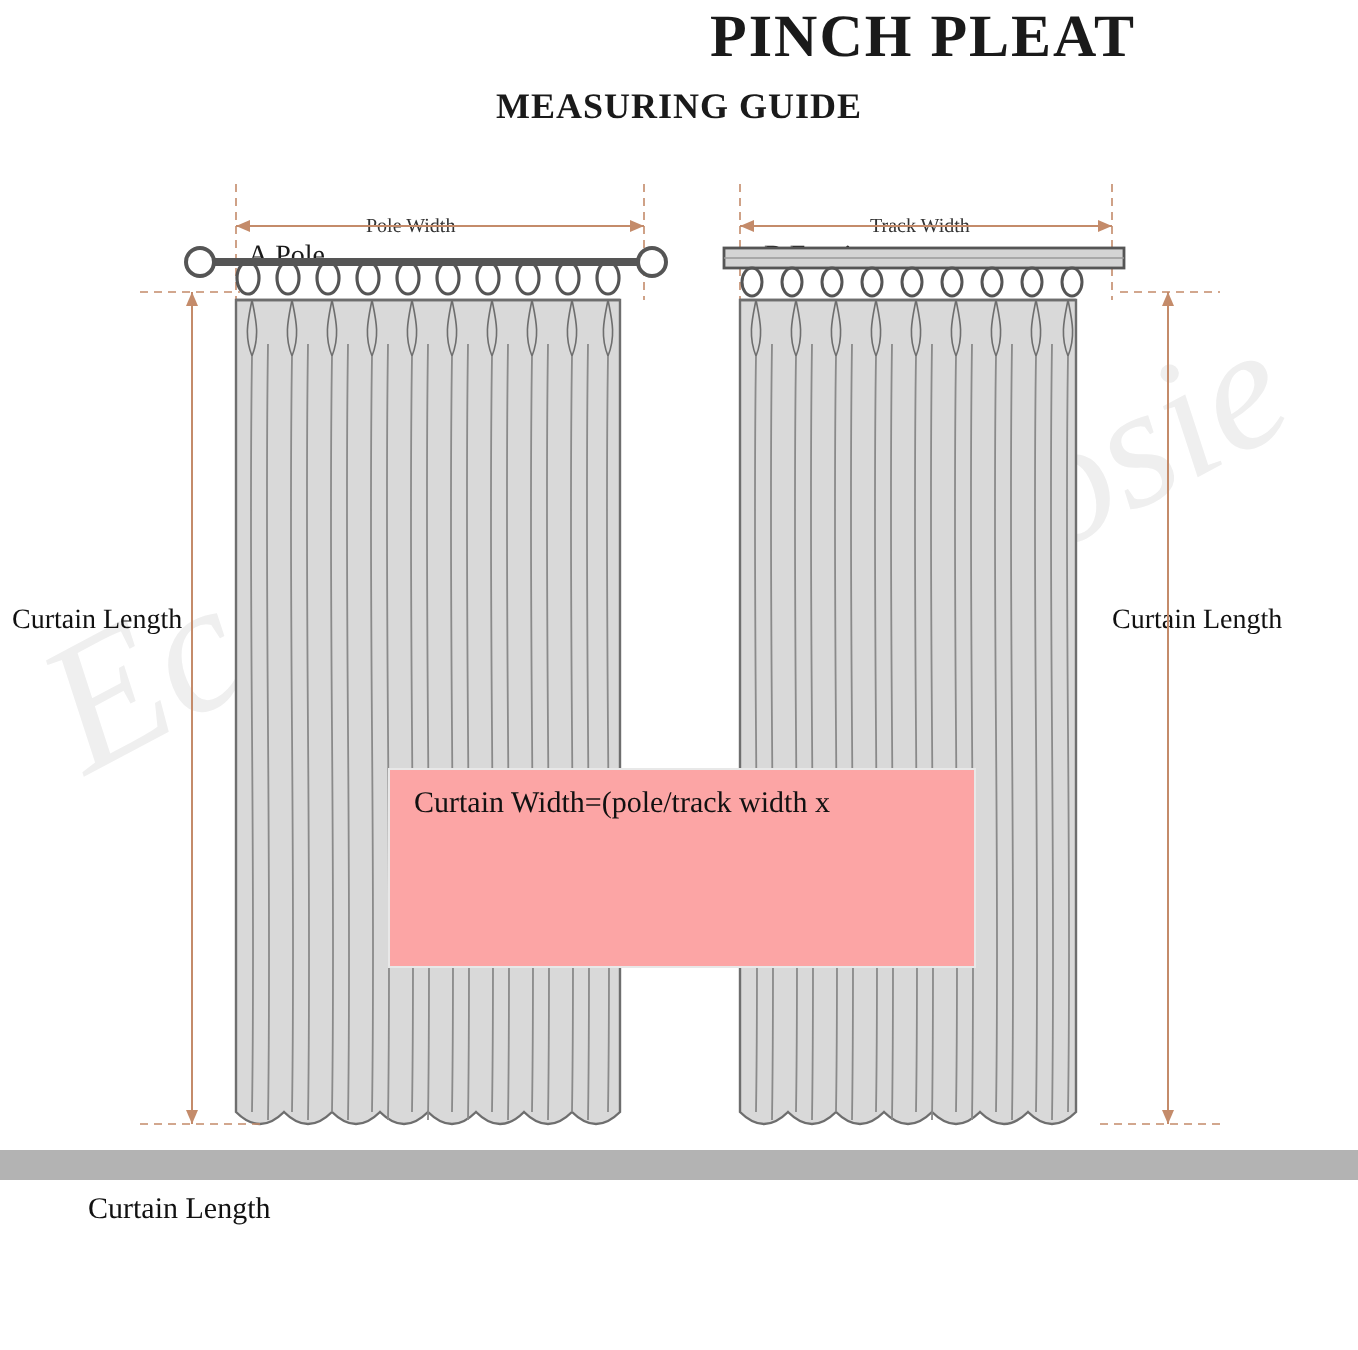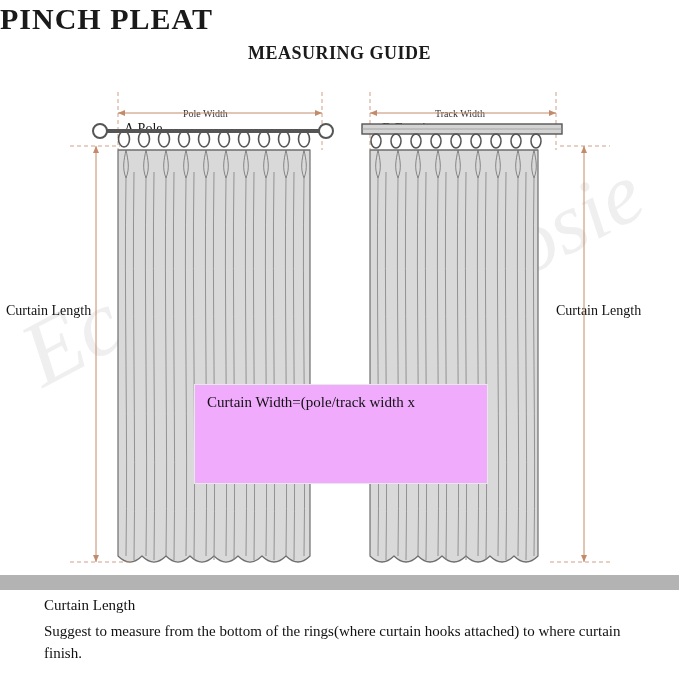--- a/index.html
+++ b/index.html
@@ -19,21 +19,21 @@
     position: absolute;
     left: 0; top: 0;
     width: 679px;
     height: 675px;
   }
   
   .title-main {
     position: absolute;
     left: 0; top: 2px;
     width: 568px;
-    text-align: left;
+    text-align: right;
     font-size: 30px;
     font-weight: bold;
     letter-spacing: 1px;
   }
   .title-sub {
     position: absolute;
     left: 0; top: 43px;
     width: 679px;
     text-align: center;
     font-size: 18px;
@@ -65,21 +65,21 @@
   .side-label.left { left: 6px; top: 303px; }
   .side-label.right { left: 556px; top: 303px; }
 
   
   .callout {
     position: absolute;
     left: 194px;
     top: 384px;
     width: 294px;
     height: 100px;
-    background: #f0abfc;
+    background: #fca5a5;
     border: 1px solid #e8e8e8;
     box-sizing: border-box;
     padding: 8px 20px 0 12px;
   }
   .callout p {
     margin: 0 0 7px 0;
     font-size: 15px;
     line-height: 19px;
     color: #111;
   }
@@ -298,16 +298,15 @@
     </g>
   </svg>
 
   <div class="callout">
     <p>Curtain Width=(pole/track width x</p>
   </div>
 
   <div class="footer">
     <div class="footer-bar"></div>
     <div class="footer-title">Curtain Length</div>
-    <div class="footer-text">Suggest to measure from the bottom of the rings(where curtain hooks attached) to where curtain finish.</div>
   </div>
 
 </div>
 
 </body></html>

